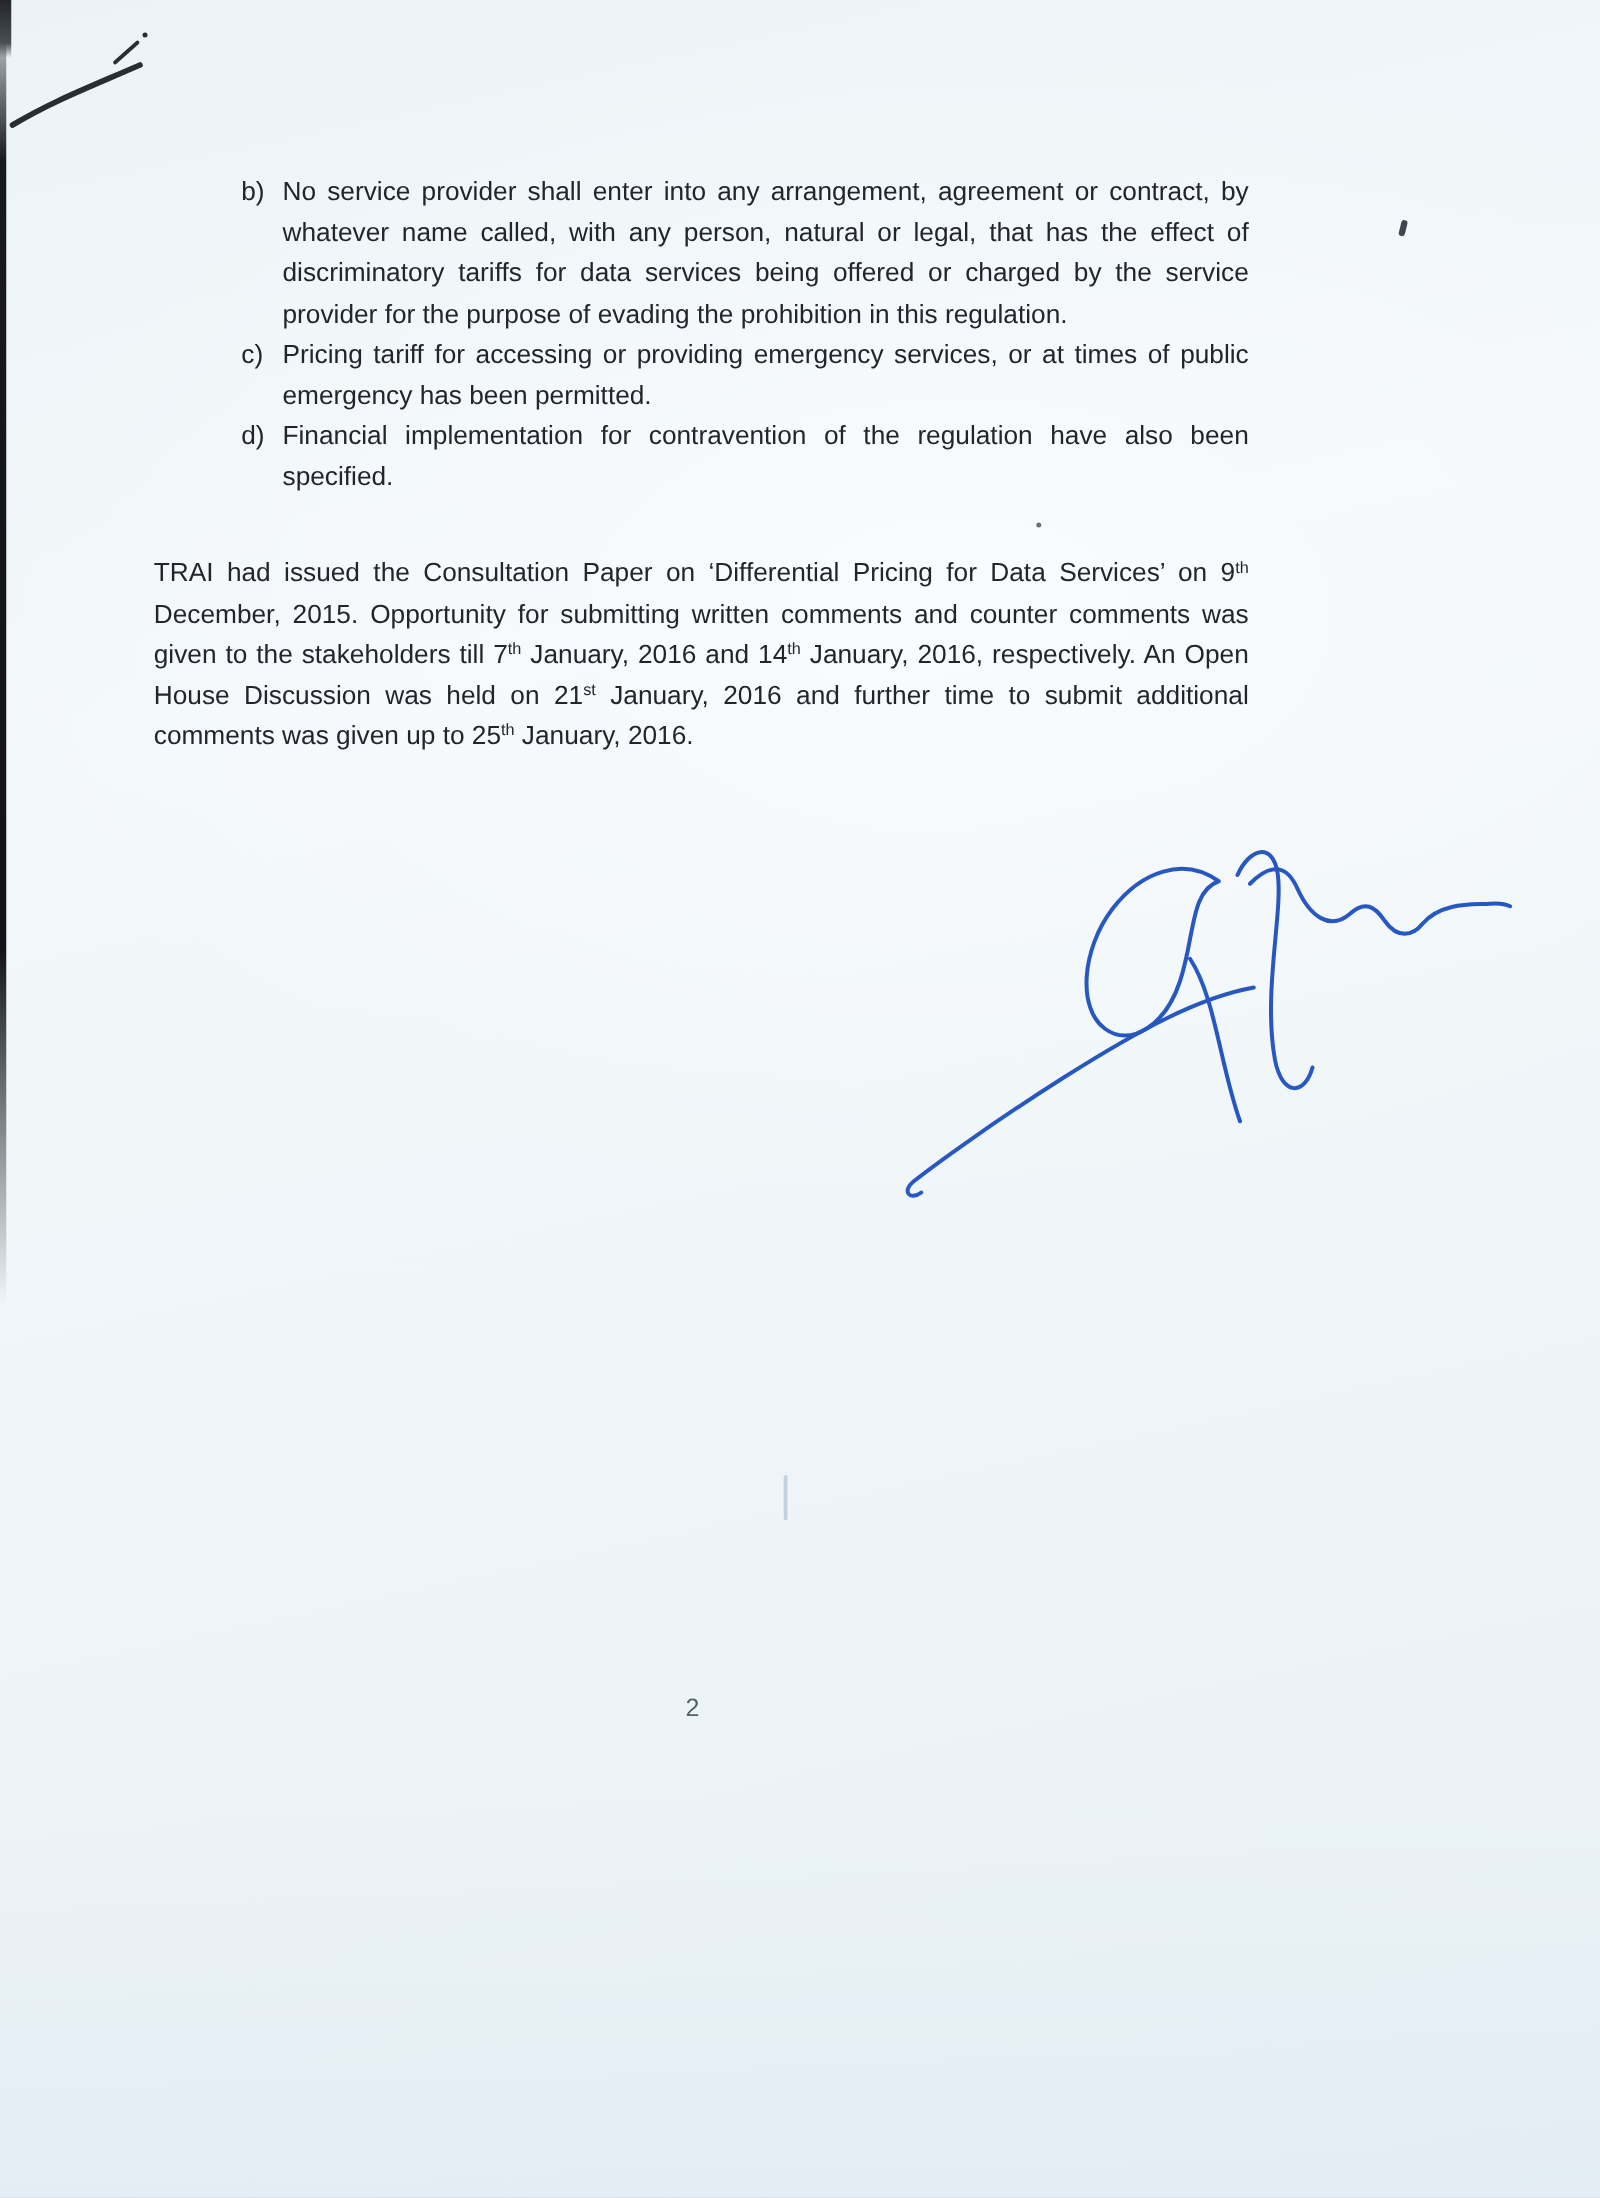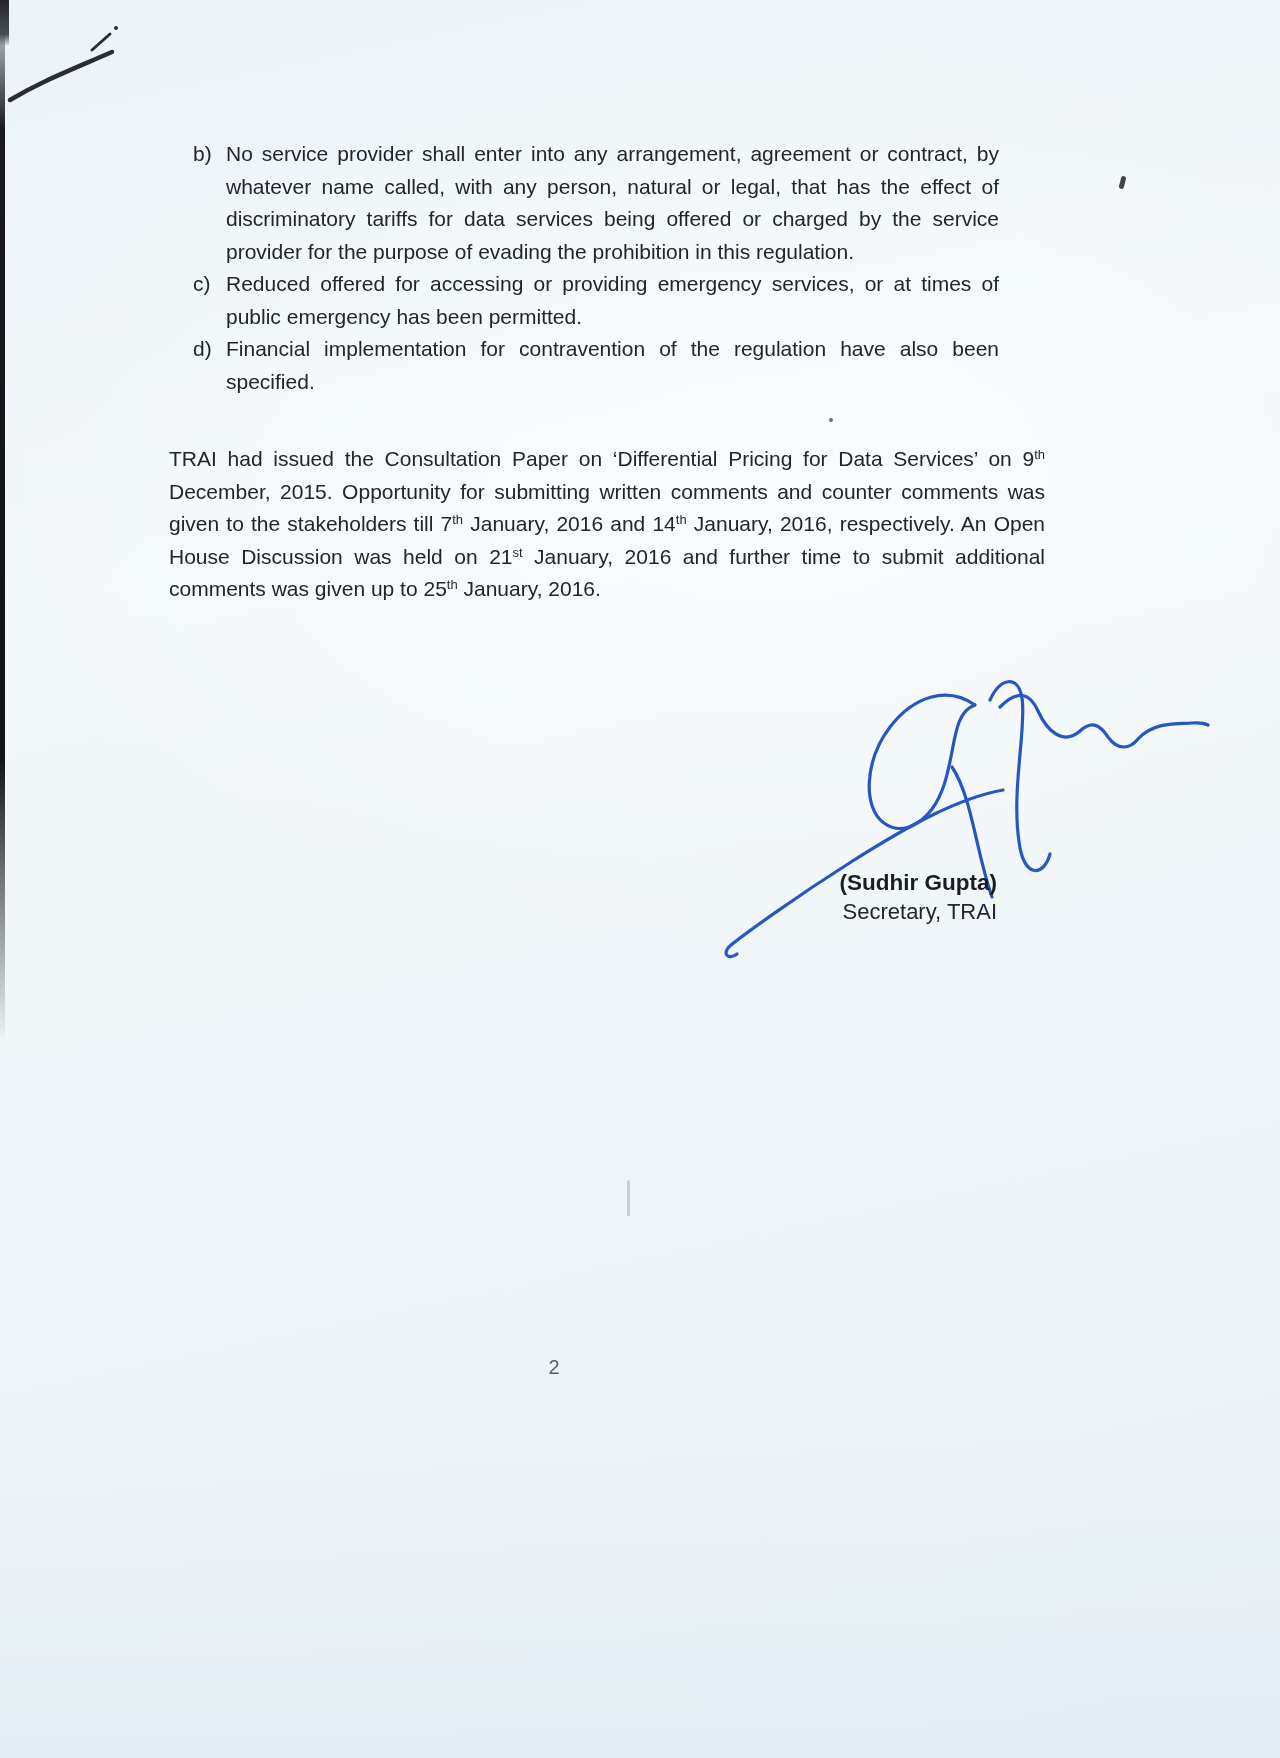--- a/index.html
+++ b/index.html
@@ -18,21 +18,21 @@
   .body-text { font-size: 21px; line-height: 32.5px; }
 
   
   .doc-list { position: absolute; left: 193px; top: 138px; width: 806px; }
   .doc-list .item { display: flex; }
   .doc-list .item-label { flex: none; width: 33px; }
   .doc-list .item-text { flex: 1; text-align: justify; }
 
   
   .para { position: absolute; left: 123px; width: 876px; text-align: justify; margin: 0; }
-  .para-1 { top: 443px; margin-left: 46px; }
+  .para-1 { top: 443px; }
   .para-2 { top: 622px; }
   sup.ord { font-size: 13px; line-height: 0; vertical-align: 7px; }
 
   
   .sig-block { position: absolute; left: 600px; top: 869px; width: 397px; text-align: right; }
   .sig-name { font-weight: bold; font-size: 22.5px; line-height: 28px; color: #1b1d24; }
   .sig-title { font-size: 22px; line-height: 29px; }
   .sig-svg { position: absolute; left: 690px; top: 672px; width: 520px; height: 300px; }
 
   
@@ -80,41 +80,37 @@
   <div class="speck-c"></div>
   <div class="bottom-tint"></div>
 
   <div class="doc-list body-text">
     <div class="item">
       <span class="item-label">b)</span>
       <span class="item-text">No service provider shall enter into any arrangement, agreement or contract, by whatever name called, with any person, natural or legal, that has the effect of discriminatory tariffs for data services being offered or charged by the service provider for the purpose of evading the prohibition in this regulation.</span>
     </div>
     <div class="item">
       <span class="item-label">c)</span>
-      <span class="item-text">Reduced offered for accessing or providing emergency services, or at times of public emergency has been permitted.</span>
+      <span class="item-text">Pricing tariff for accessing or providing emergency services, or at times of public emergency has been permitted.</span>
     </div>
     <div class="item">
       <span class="item-label">d)</span>
       <span class="item-text">Financial implementation for contravention of the regulation have also been specified.</span>
     </div>
   </div>
 
   <p class="para para-1 body-text"><span>TRAI had issued the Consultation Paper on ‘Differential Pricing for Data Services’ on 9</span><sup class="ord">th</sup><span> December, 2015. Opportunity for submitting written comments and counter comments was given to the stakeholders till 7</span><sup class="ord">th</sup><span> January, 2016 and 14</span><sup class="ord">th</sup><span> January, 2016, respectively. An Open House Discussion was held on 21</span><sup class="ord">st</sup><span> January, 2016 and further time to submit additional comments was given up to 25</span><sup class="ord">th</sup><span> January, 2016.</span></p>
 
 
   <svg class="sig-svg" viewBox="0 0 520 300">
     <g fill="none" stroke="#1c4fbe" stroke-width="3.2" stroke-linecap="round" opacity="0.95">
       <path d="M47,282 c-9,7 -16,-1 -6,-9 c14,-11 60,-45 120,-83 c60,-38 108,-64 152,-72"></path>
       <path d="M285,33 c-28,-20 -62,-8 -85,22 c-25,33 -28,80 -6,96 c20,15 48,-2 60,-38 c12,-36 8,-72 31,-80"></path>
       <path d="M300,28 c10,-22 28,-26 32,-2 c5,30 -12,95 -2,150 c6,30 24,28 30,6"></path>
       <path d="M262,95 c20,30 24,85 40,130"></path>
       <path d="M310,35 c18,-18 30,-14 38,4 c10,22 26,34 42,20 c12,-11 20,-6 28,6 c10,14 22,12 30,2 c16,-18 42,-15 54,-16 c6,-0.5 12,0 16,2"></path>
     </g>
   </svg>
 
-  <div class="sig-block">
-    <div class="sig-name">(Sudhir Gupta)</div>
-    <div class="sig-title">Secretary, TRAI</div>
-  </div>
 
   <div class="page-number">2</div>
 
 </div>
 
 </body></html>

